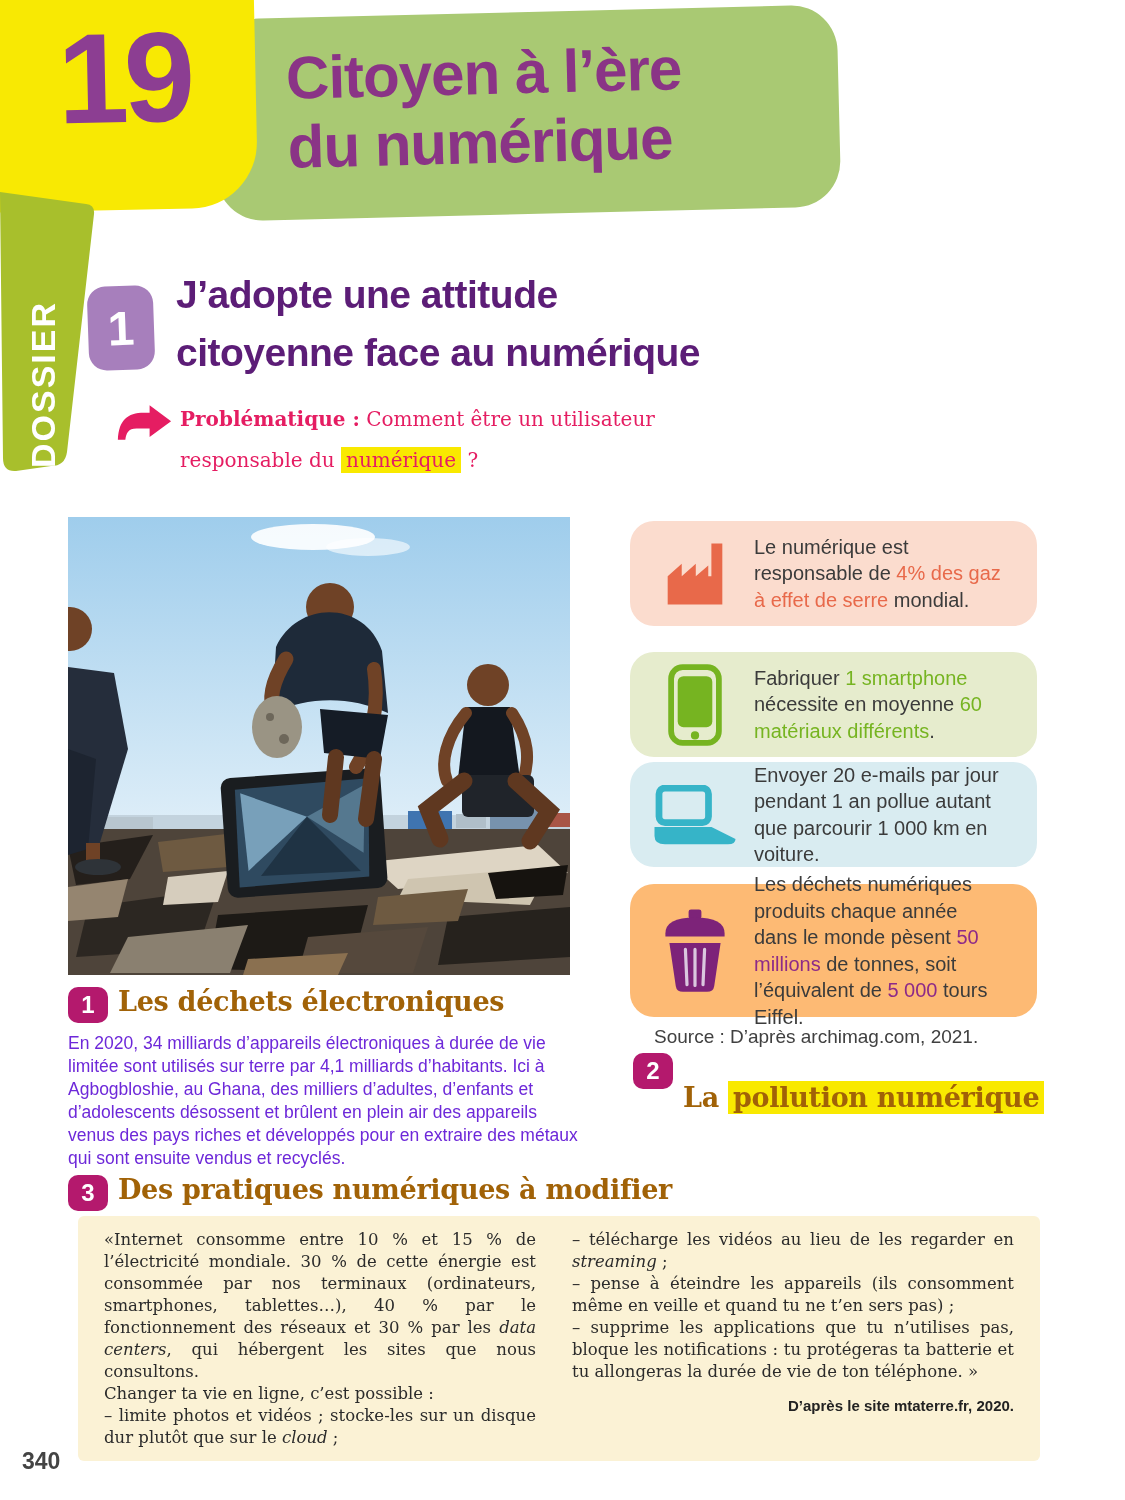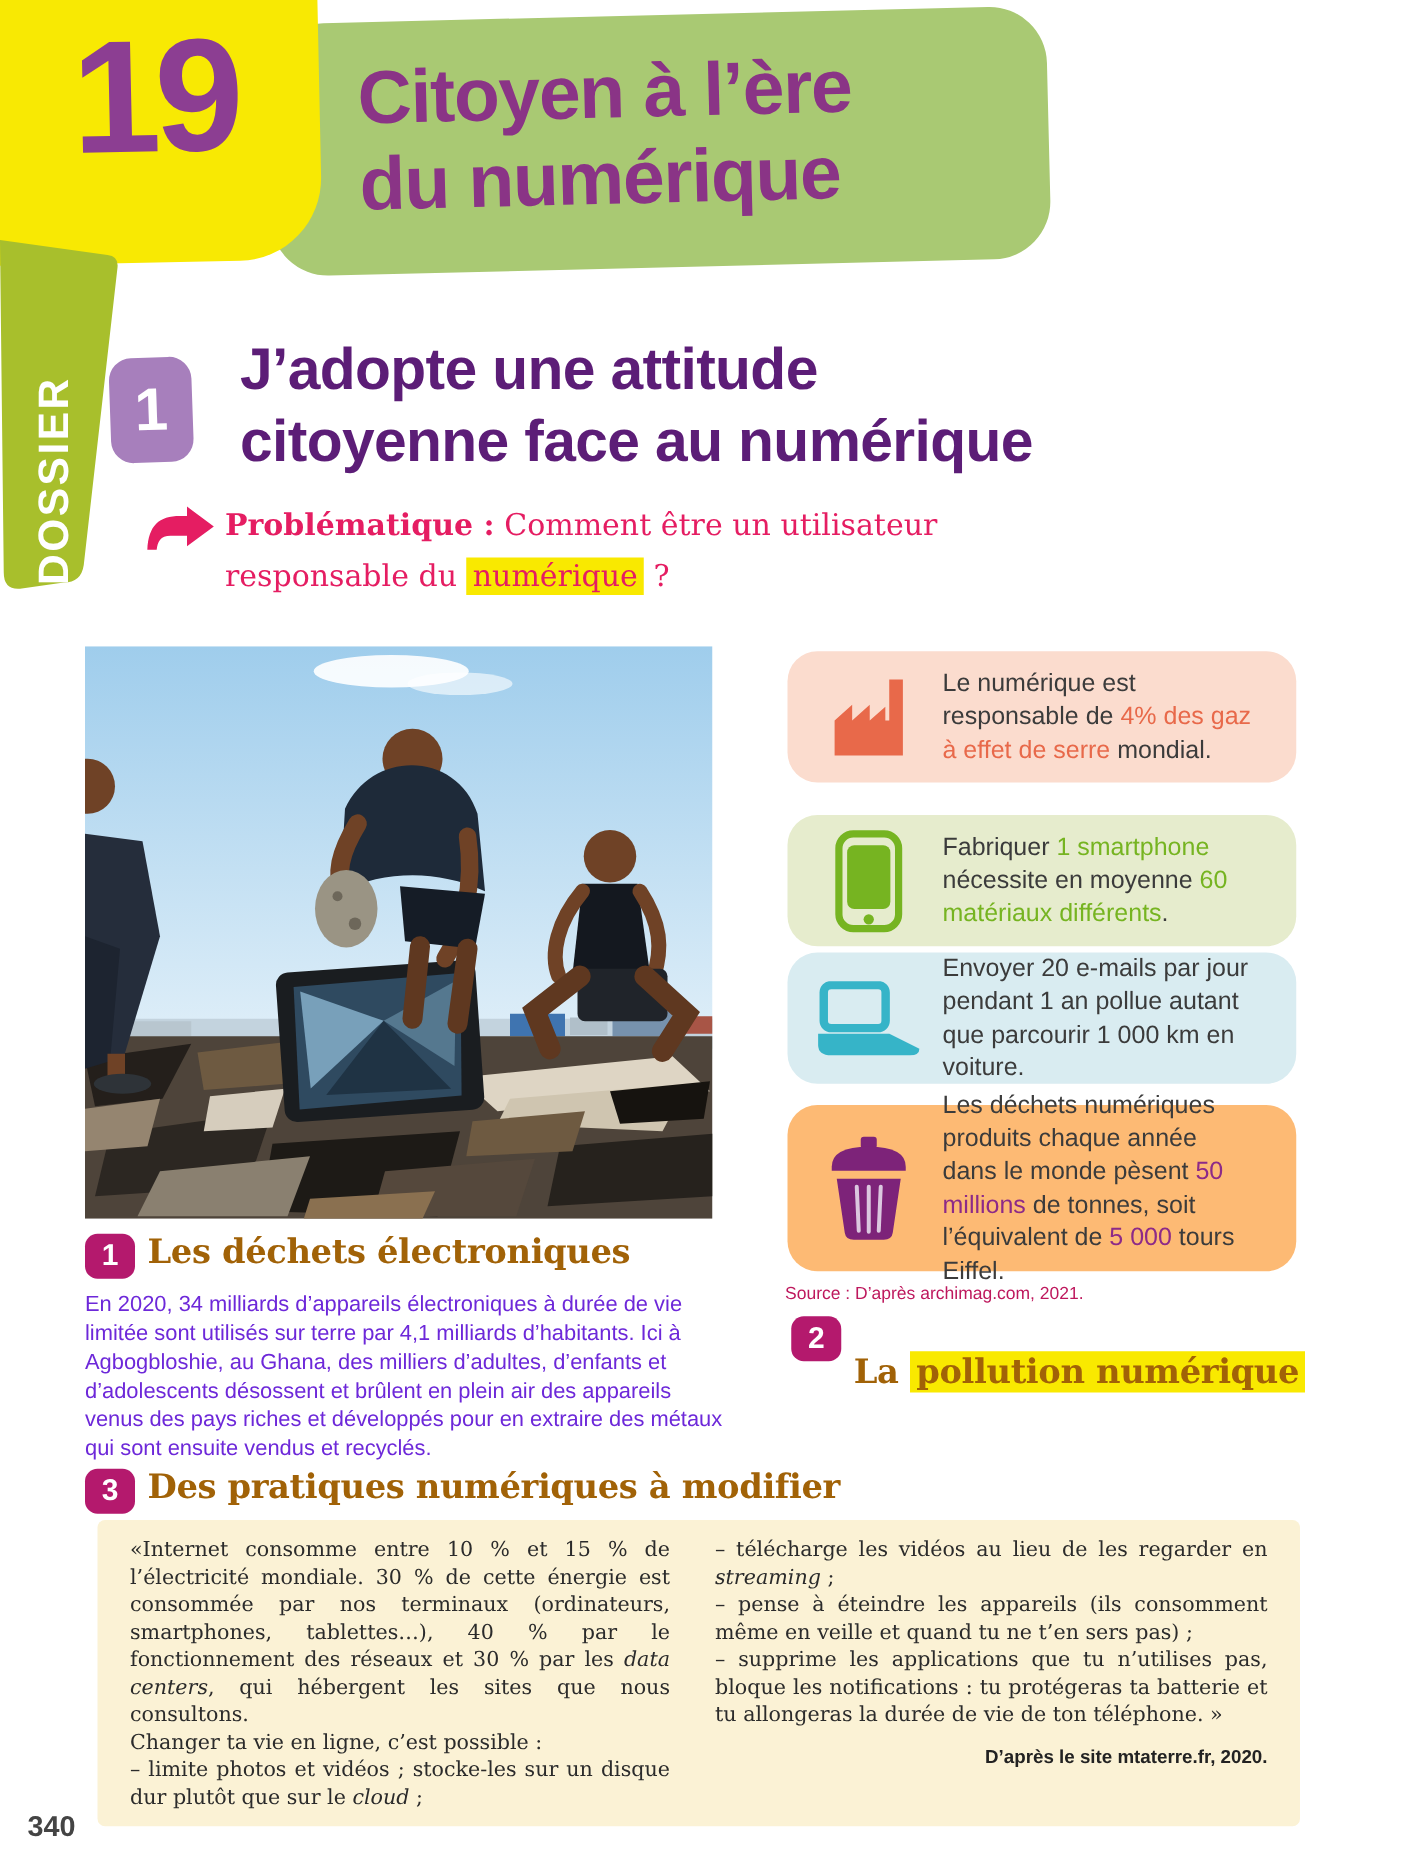--- a/index.html
+++ b/index.html
@@ -34,28 +34,28 @@
     color:#fff; font-weight:bold; font-size:34px; letter-spacing:2px;
   }
   
   .lesson-badge {
     position:absolute; left:88px; top:286px; width:66px; height:84px;
     background:#a77fbc; border-radius:18px; transform:rotate(-2deg);
     display:flex; align-items:center; justify-content:center;
     color:#fff; font-weight:bold; font-size:48px;
   }
   .lesson-title {
-    position:absolute; left:192px; top:266px;
-    font-weight:bold; font-size:47px; line-height:58px;
+    position:absolute; left:176px; top:266px;
+    font-weight:bold; font-size:39px; line-height:58px;
     color:#5c1d77; letter-spacing:-0.5px;
   }
   .prob-arrow { position:absolute; left:116px; top:404px; width:56px; height:38px; }
   .problematique {
     position:absolute; left:180px; top:399px; width:650px;
-    font-family:"DejaVu Serif", serif; font-size:24px; line-height:41px;
+    font-family:"DejaVu Serif", serif; font-size:20px; line-height:41px;
     color:#e51d62;
   }
   .problematique b { font-weight:bold; }
   .hl-yellow { background:#f9e900; padding:1px 5px; }
   
   .objectives {
     position:absolute; left:842px; top:312px; width:198px;
     background:#f0f0e1; border-radius:14px; padding:13px 12px 15px 17px;
   }
   .objectives-title { color:#8ab620; font-weight:bold; font-size:19px; margin-bottom:7px; }
@@ -73,21 +73,21 @@
     margin-left:124px; padding-right:36px;
     font-size:20px; line-height:26.5px; color:#3b3b3b;
   }
   .card-co2   { top:521px; height:105px; background:#fbdcce; }
   .card-phone { top:652px; height:105px; background:#e6eccd; }
   .card-mail  { top:762px; height:105px; background:#d9ecf1; }
   .card-waste { top:884px; height:133px; background:#fdba74; }
   .acc-orange { color:#e8694a; }
   .acc-green  { color:#76b421; }
   .acc-purple { color:#8d2a88; }
-  .source-caption { position:absolute; left:628px; top:1026px; font-size:14px; color:#be185d; }
+  .source-caption { position:absolute; left:654px; top:1026px; font-size:19px; color:#404040; }
   
   .doc-badge {
     position:absolute; width:40px; height:36px; background:#b4196d; border-radius:10px;
     display:flex; align-items:center; justify-content:center;
     color:#fff; font-weight:bold; font-size:24px;
   }
   .doc-title {
     position:absolute; font-family:"DejaVu Serif", serif; font-weight:bold;
     font-size:27px; color:#a16207; letter-spacing:-0.3px;
   }

